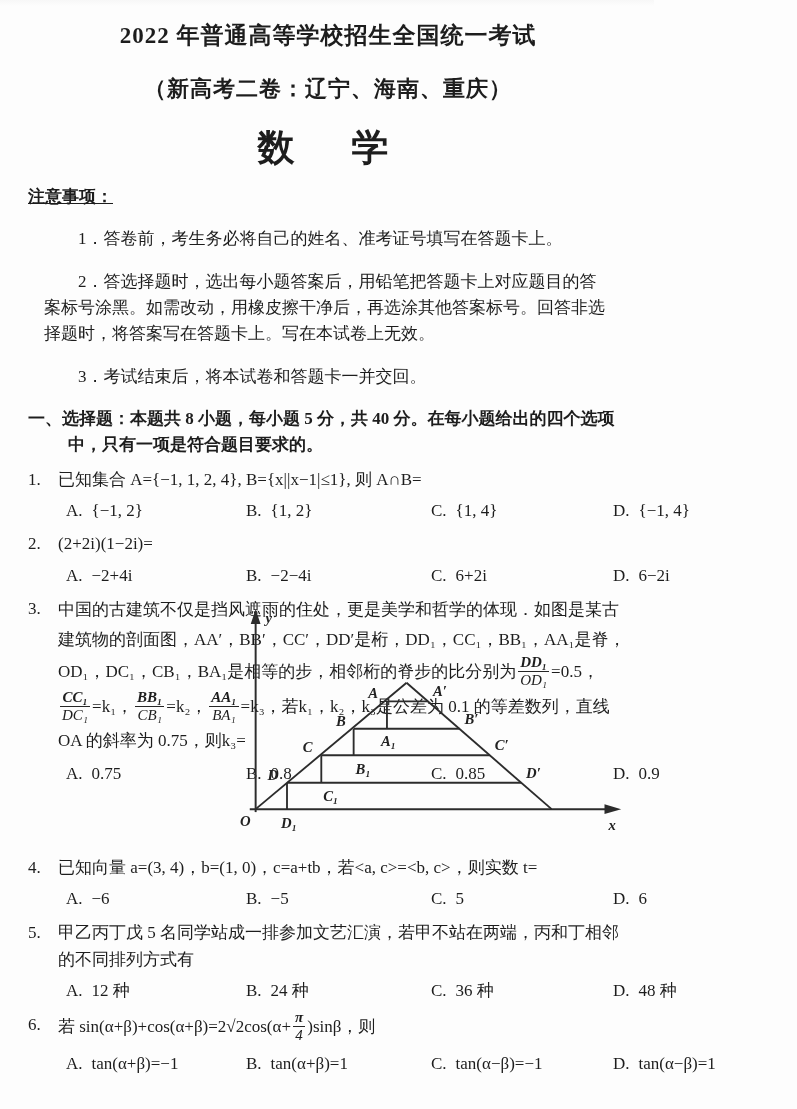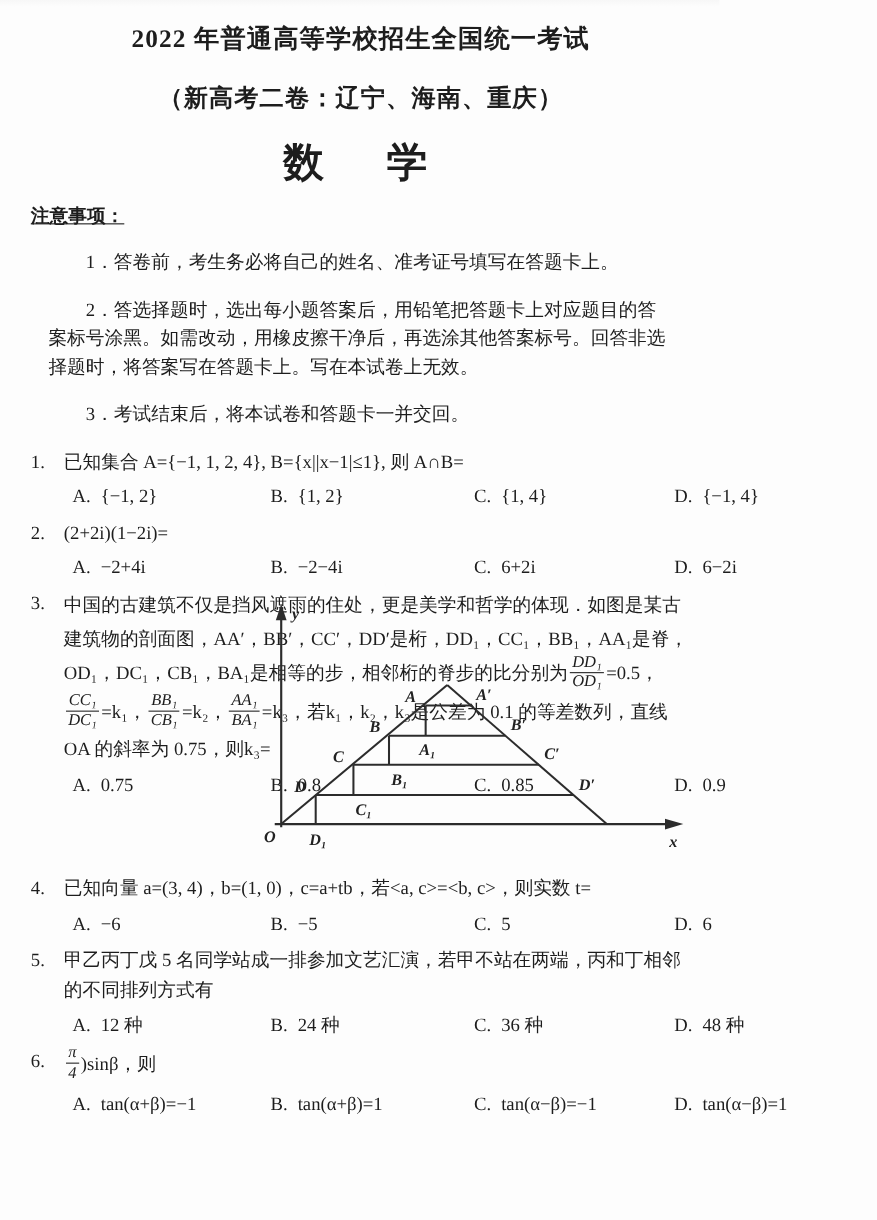--- a/index.html
+++ b/index.html
@@ -25,39 +25,40 @@
   .opt .ol{margin-right:9px;}
   
   .q3-wrap{position:relative;margin-top:7px;min-height:252px;}
   .q3-text{width:372px;line-height:1.78;}
   .figure{position:absolute;right:-2px;top:6px;width:392px;height:236px;}
   .figure svg{width:100%;height:100%;}
   .figure text{font-family:"Liberation Serif","DejaVu Serif",serif;font-style:italic;font-weight:bold;font-size:15px;fill:#222;}
   
   .frac{display:inline-block;vertical-align:middle;text-align:center;line-height:1.1;
     font-size:15px;font-style:italic;margin:0 2px;transform:translateY(-2px);}
-  .frac .fn{display:block;border-bottom:1.4px solid #252525;padding:0 2px 0.5px;}
+  .frac .fn{display:block;border-bottom:1.4px solid #252525;padding:0 2px 0.5px;font-weight:bold;}
   .frac .fd{display:block;padding:0.5px 2px 0;}
 </style>
 </head>
 <body>
 
 <div class="page">
 
   <div class="title">2022 年普通高等学校招生全国统一考试</div>
   <div class="subtitle">（新高考二卷：辽宁、海南、重庆）</div>
   <div class="subject">数　学</div>
 
   <div>
     <div class="notices-heading">注意事项：</div>
     <p class="notice">1．答卷前，考生务必将自己的姓名、准考证号填写在答题卡上。</p>
     <p class="notice">2．答选择题时，选出每小题答案后，用铅笔把答题卡上对应题目的答案标号涂黑。如需改动，用橡皮擦干净后，再选涂其他答案标号。回答非选择题时，将答案写在答题卡上。写在本试卷上无效。</p>
     <p class="notice">3．考试结束后，将本试卷和答题卡一并交回。</p>
   </div>
 
+  <div class="section-header">一、选择题：本题共 8 小题，每小题 5 分，共 40 分。在每小题给出的四个选项中，只有一项是符合题目要求的。</div>
 
   <div class="question">
     <div class="q-line">
       <span class="q-num">1.</span>
       <span class="q-text">已知集合 A={−1, 1, 2, 4}, B={x||x−1|≤1}, 则 A∩B=</span>
     </div>
     <div class="options">
       <span class="opt"><span class="ol">A.</span><span>{−1, 2}</span></span>
       <span class="opt"><span class="ol">B.</span><span>{1, 2}</span></span>
       <span class="opt"><span class="ol">C.</span><span>{1, 4}</span></span>
@@ -155,21 +156,21 @@
       <span class="opt"><span class="ol">B.</span><span>24 种</span></span>
       <span class="opt"><span class="ol">C.</span><span>36 种</span></span>
       <span class="opt"><span class="ol">D.</span><span>48 种</span></span>
     </div>
   </div>
 
   <div class="question">
     <div class="q-line">
       <span class="q-num">6.</span>
       <span class="q-text">
-        <span class="frac"><span class="fn">π</span><span class="fd">4</span></span><span>)sinβ，则</span>
+        <span>若 sin(α+β)+cos(α+β)=2√2cos(α+</span><span class="frac"><span class="fn">π</span><span class="fd">4</span></span><span>)sinβ，则</span>
       </span>
     </div>
     <div class="options">
       <span class="opt"><span class="ol">A.</span><span>tan(α+β)=−1</span></span>
       <span class="opt"><span class="ol">B.</span><span>tan(α+β)=1</span></span>
       <span class="opt"><span class="ol">C.</span><span>tan(α−β)=−1</span></span>
       <span class="opt"><span class="ol">D.</span><span>tan(α−β)=1</span></span>
     </div>
   </div>
 

